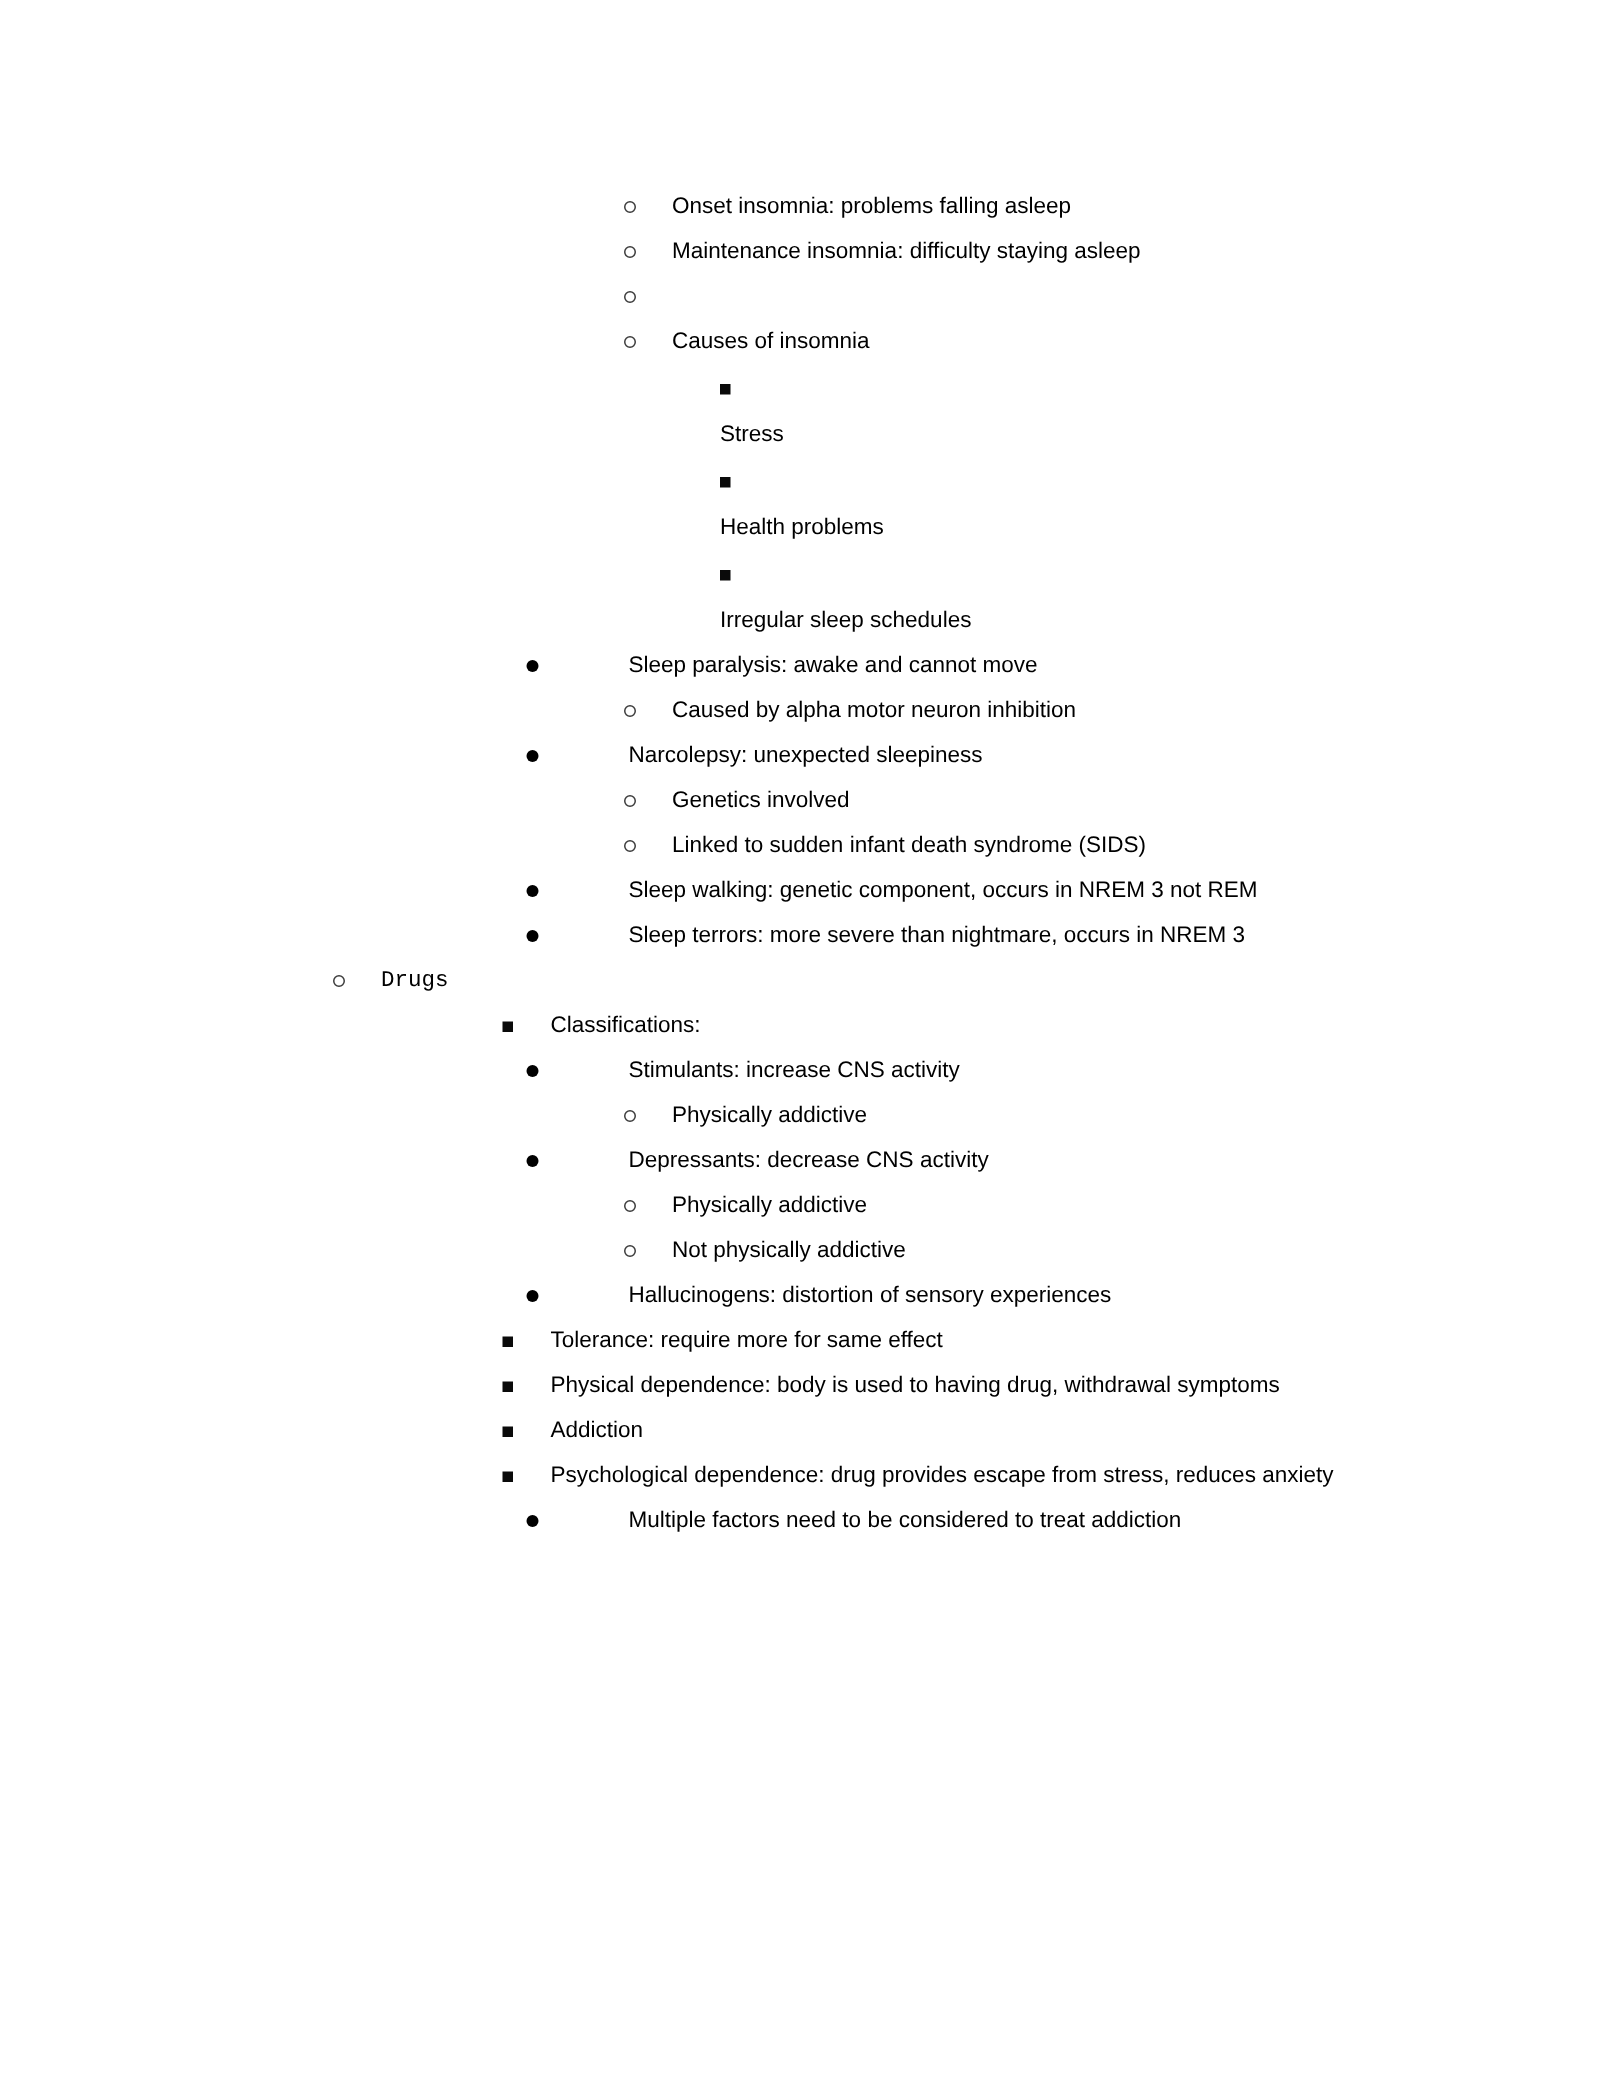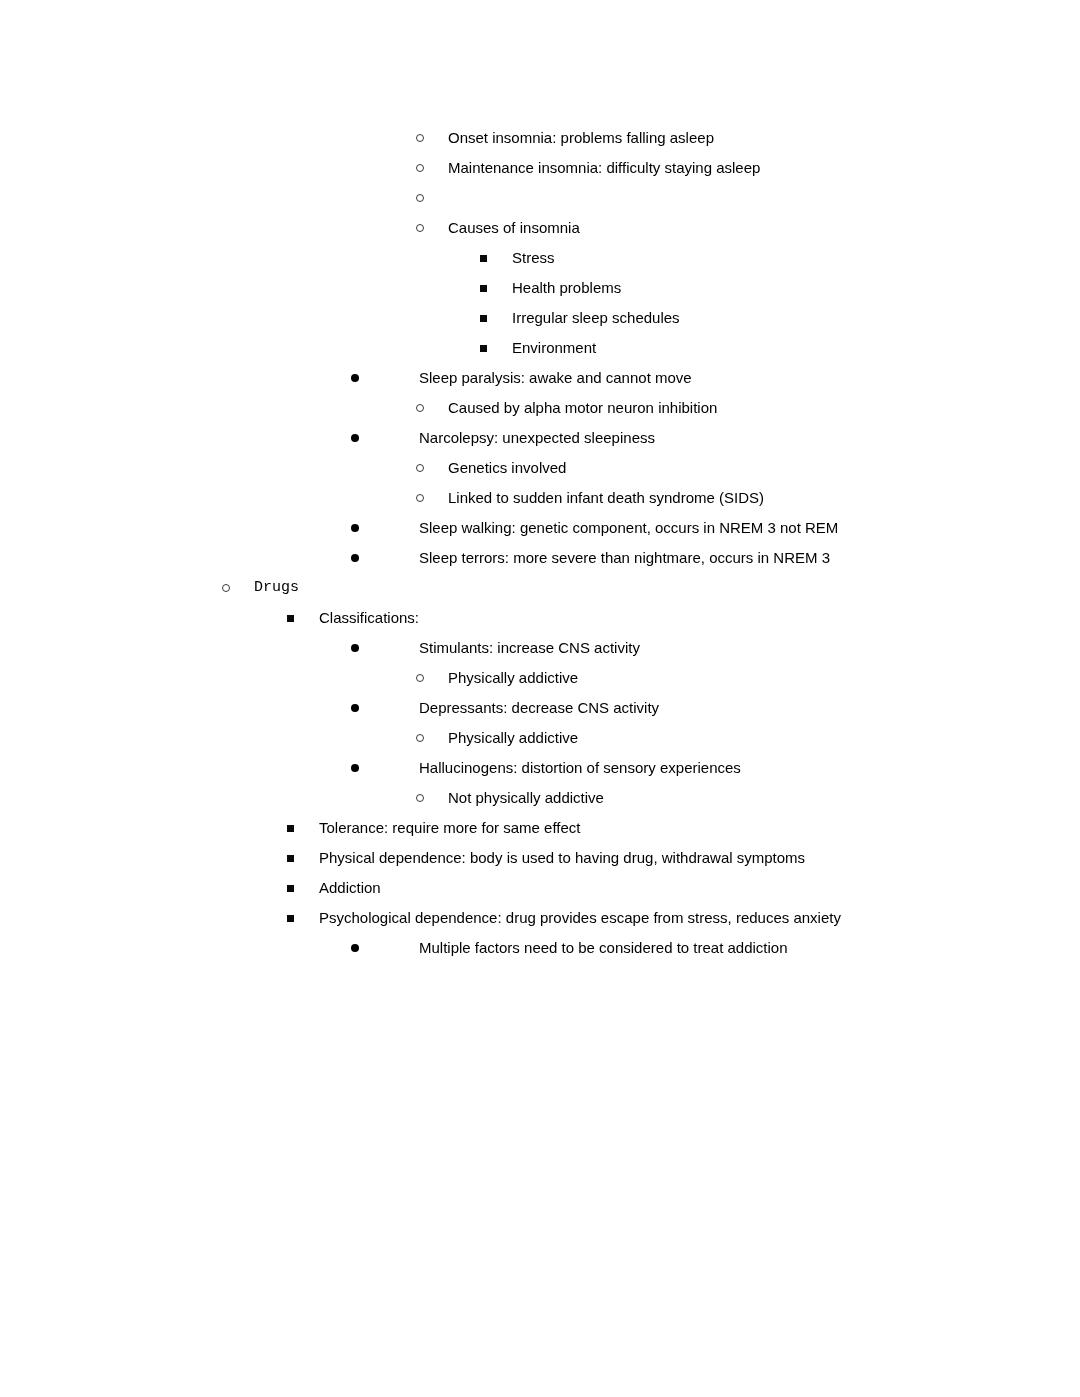--- a/index.html
+++ b/index.html
@@ -26,24 +26,24 @@
   }
   .row {
     display: flex;
     align-items: flex-start;
     box-sizing: border-box;
     padding-right: 120px;
     font-size: 15px;
     line-height: 30px;
   }
   .row.lvl2 { padding-left: 222px; font-family: Liberation Mono, monospace; }
-  .row.lvl3 { padding-left: 287px; }
+  .row.lvl3 { padding-left: 287px; margin-left: 48px; }
   .row.lvl4 { padding-left: 351px; gap: 36px; }
   .row.lvl5 { padding-left: 416px; }
-  .row.lvl6 { padding-left: 480px; }
+  .row.lvl6 { padding-left: 480px; flex-direction: column; }
   .bullet {
     flex: 0 0 32px;
     width: 32px;
     height: 30px;
     display: flex;
     align-items: center;
     justify-content: flex-start;
   }
   .shape {
     display: inline-block;
@@ -109,26 +109,20 @@
           <span class="shape"></span>
         </span>
         <span class="text">Health problems</span>
       </div>
       <div class="row lvl6">
         <span class="bullet square-bullet">
           <span class="shape"></span>
         </span>
         <span class="text">Irregular sleep schedules</span>
       </div>
-      <div class="row lvl6">
-        <span class="bullet square-bullet">
-          <span class="shape"></span>
-        </span>
-        <span class="text">Environment</span>
-      </div>
       <div class="row lvl4">
         <span class="bullet disc-bullet">
           <span class="shape"></span>
         </span>
         <span class="text">Sleep paralysis: awake and cannot move</span>
       </div>
       <div class="row lvl5">
         <span class="bullet circle-bullet">
           <span class="shape"></span>
         </span>
@@ -193,31 +187,31 @@
           <span class="shape"></span>
         </span>
         <span class="text">Depressants: decrease CNS activity</span>
       </div>
       <div class="row lvl5">
         <span class="bullet circle-bullet">
           <span class="shape"></span>
         </span>
         <span class="text">Physically addictive</span>
       </div>
+      <div class="row lvl5">
+        <span class="bullet circle-bullet">
+          <span class="shape"></span>
+        </span>
+        <span class="text">Not physically addictive</span>
+      </div>
       <div class="row lvl4">
         <span class="bullet disc-bullet">
           <span class="shape"></span>
         </span>
         <span class="text">Hallucinogens: distortion of sensory experiences</span>
-      </div>
-      <div class="row lvl5">
-        <span class="bullet circle-bullet">
-          <span class="shape"></span>
-        </span>
-        <span class="text">Not physically addictive</span>
       </div>
       <div class="row lvl3">
         <span class="bullet square-bullet">
           <span class="shape"></span>
         </span>
         <span class="text">Tolerance: require more for same effect</span>
       </div>
       <div class="row lvl3">
         <span class="bullet square-bullet">
           <span class="shape"></span>

